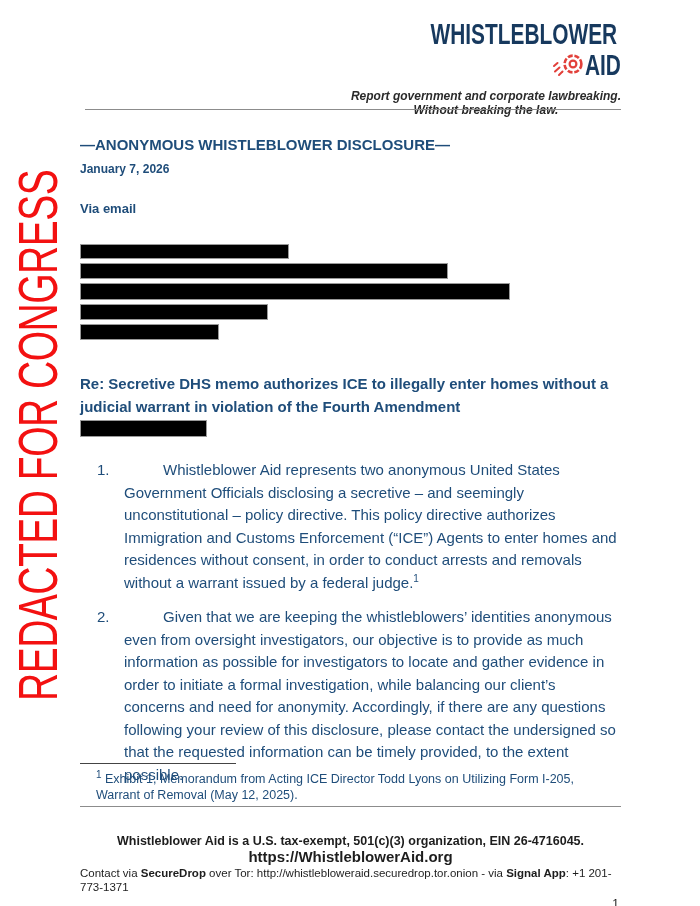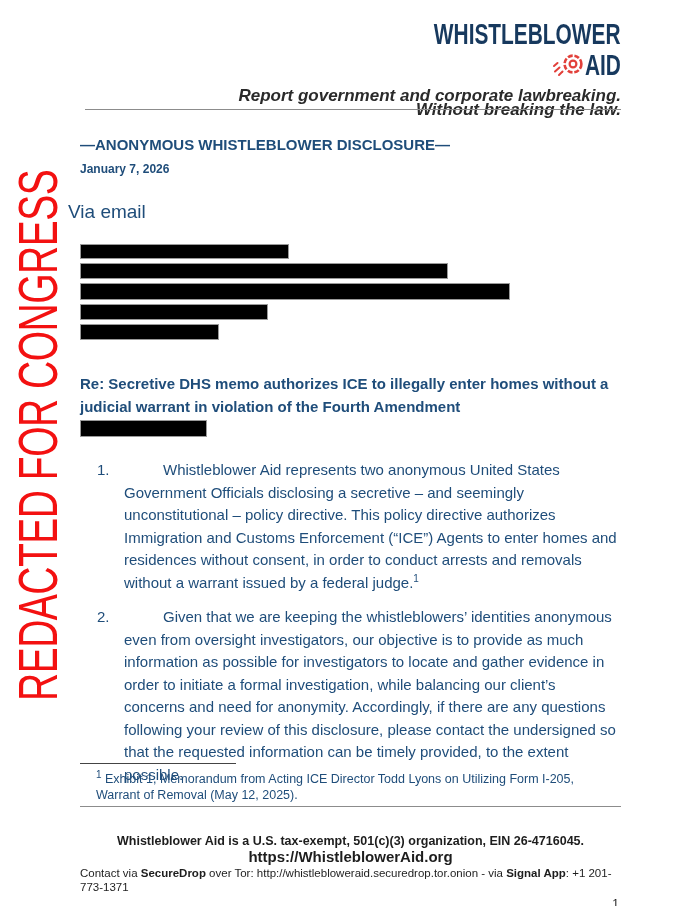--- a/index.html
+++ b/index.html
@@ -12,40 +12,40 @@
 
   
   .watermark{
     position:absolute;left:-198px;top:440px;width:476px;height:46px;
     transform:rotate(-90deg) scaleY(1.42);
     font-size:39px;letter-spacing:-0.5px;color:var(--red);
     text-align:center;white-space:nowrap;font-weight:normal;
   }
 
   
-  .header{position:absolute;top:20px;right:79px;text-align:right;}
+  .header{position:absolute;top:20px;right:79px;text-align:center;}
   .logo-line1{
     font-size:29px;font-weight:bold;color:var(--navy_logo);line-height:1;
     transform:scaleX(0.72);transform-origin:100% 50%;white-space:nowrap;
   }
   .logo-line2{display:flex;justify-content:flex-end;align-items:center;margin-top:1px;}
   .logo-icon{margin-right:-13px;position:relative;top:1px;}
   .logo-aid{
     font-size:29px;font-weight:bold;color:var(--navy_logo);line-height:1;
     transform:scaleX(0.72);transform-origin:100% 50%;white-space:nowrap;
   }
   .tagline{margin-top:9px;font-style:italic;font-weight:600;color:#2a2a2a;
-    font-size:17px;line-height:14px;}
+    font-size:12px;line-height:14px;}
   .header-rule{position:absolute;top:109px;left:85px;right:79px;border-top:1px solid var(--rule);}
 
   
   .title{position:absolute;top:136px;left:80px;width:541px;text-align:left;
     font-weight:bold;font-size:15px;color:var(--navy);}
   .date{position:absolute;top:162px;left:80px;font-weight:bold;font-size:12px;color:var(--navy);}
-  .via{position:absolute;top:201px;left:68px;font-weight:normal;font-size:19px;color:var(--navy);}
+  .via{position:absolute;top:201px;left:80px;font-weight:bold;font-size:13px;color:var(--navy);}
 
   .bars{position:absolute;top:244px;left:80px;display:flex;flex-direction:column;gap:4px;}
   .bar{background:#000;border:1px solid #9a9a9a;}
   .bar6{position:absolute;top:420px;left:80px;}
 
   .subject{position:absolute;top:360px;left:80px;width:541px;
     font-weight:bold;font-size:15px;line-height:23px;color:var(--navy);margin-top:12px;}
 
   .paras{position:absolute;top:459px;left:80px;width:538px;}
   .para{position:relative;padding-left:44px;text-indent:39px;

